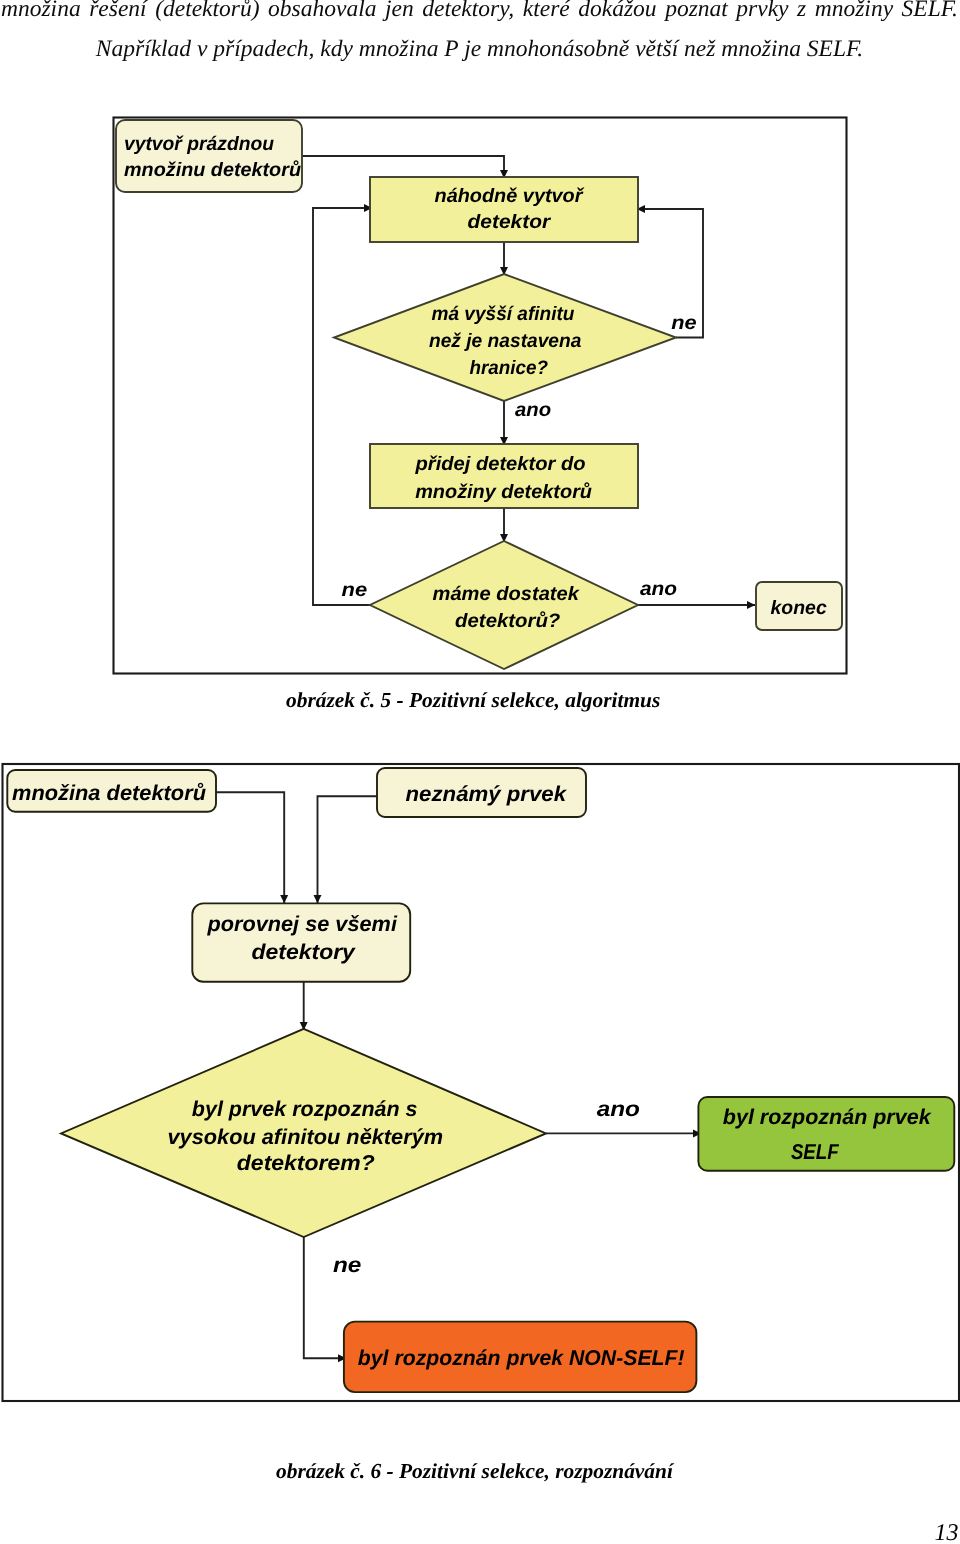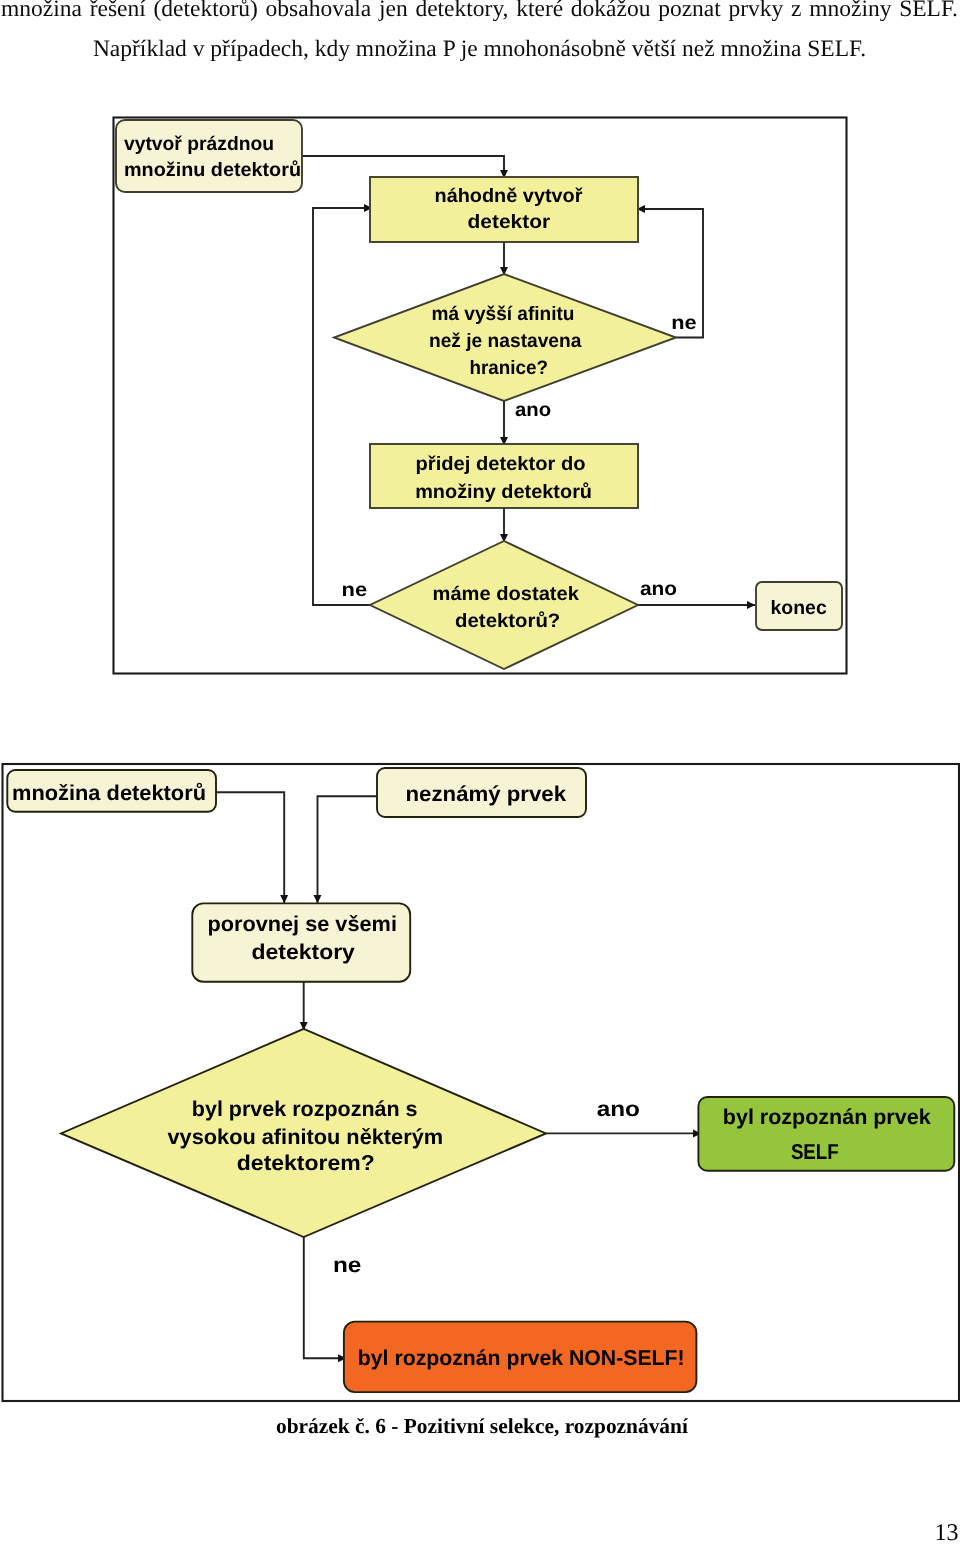--- a/index.html
+++ b/index.html
@@ -1,19 +1,19 @@
 <!DOCTYPE html>
 <html><head>
 <meta charset="utf-8">
 <style>
   html,body{margin:0;padding:0;}
   body{width:960px;height:1544px;background:#ffffff;overflow:hidden;
        font-family:"Liberation Serif",serif;
        -webkit-font-smoothing:antialiased;text-rendering:geometricPrecision;}
-  .page{position:relative;width:960px;height:1544px;}
+  .page{position:relative;width:960px;height:1544px;font-style:italic;}
   .para{position:absolute;font-family:"Liberation Serif",serif;font-size:23.5px;
         color:#0d0d0d;line-height:1.0;text-align:center;}
   .para.just{text-align:justify;text-align-last:justify;}
   .caption{position:absolute;font-family:"Liberation Serif",serif;font-weight:bold;
            font-size:21.4px;color:#000;white-space:nowrap;}
   .pageno{position:absolute;font-family:"Liberation Serif",serif;font-size:24px;color:#000;}
   svg{position:absolute;display:block;}
   .flow text{font-family:"Liberation Sans",sans-serif;font-weight:bold;fill:#000;
              text-anchor:middle;}
   .flow text.start{text-anchor:start;}
@@ -79,20 +79,21 @@
       <rect x="646" y="468" width="86" height="48" rx="6" ry="6" fill="#f7f4d6" stroke="#3f3f2e" stroke-width="1.9"></rect>
       <text x="688.6" y="499.8" font-size="19.5" textLength="56.2" lengthAdjust="spacingAndGlyphs">konec</text>
     </g>
 
     <text x="574.0" y="214.7" font-size="19.5" textLength="25.4" lengthAdjust="spacingAndGlyphs">ne</text>
     <text x="423.0" y="302.2" font-size="19.5" textLength="36.1" lengthAdjust="spacingAndGlyphs">ano</text>
     <text x="244.3" y="481.6" font-size="19.5" textLength="25.6" lengthAdjust="spacingAndGlyphs">ne</text>
     <text x="548.5" y="481.3" font-size="19.5" textLength="37.1" lengthAdjust="spacingAndGlyphs">ano</text>
   </svg>
 
+  <div class="caption" style="left:286px;top:687.5px;">obrázek č. 5 - Pozitivní selekce, algoritmus</div>
 
   <svg class="flow" style="left:0px;top:760px;" width="960" height="644" viewBox="0 0 960 644">
     <defs>
       <marker id="ah2" markerWidth="9" markerHeight="9" refX="8.4" refY="4.3" orient="auto" markerUnits="userSpaceOnUse">
         <path d="M0,0.1 L8.6,4.3 L0,8.5 z" fill="#111"></path>
       </marker>
     </defs>
     <rect x="2.5" y="4" width="956.5" height="637" fill="none" stroke="#1a1a1a" stroke-width="2.1"></rect>
 
     <g fill="none" stroke="#222" stroke-width="1.9">
@@ -134,16 +135,16 @@
 
     <g>
       <rect x="343.9" y="561.6" width="352.5" height="70.5" rx="11" ry="11" fill="#f26722" stroke="#22220f" stroke-width="1.9"></rect>
       <text x="521.2" y="605.1" font-size="21.5" textLength="326.7" lengthAdjust="spacingAndGlyphs">byl rozpoznán prvek NON-SELF!</text>
     </g>
 
     <text x="618.3" y="356.0" font-size="21.5" textLength="43.3" lengthAdjust="spacingAndGlyphs">ano</text>
     <text x="347.2" y="511.8" font-size="21.5" textLength="28.4" lengthAdjust="spacingAndGlyphs">ne</text>
   </svg>
 
-  <div class="caption" style="left:276px;top:1414px;">obrázek č. 6 - Pozitivní selekce, rozpoznávání</div>
+  <div class="caption" style="left:276px;top:1459px;">obrázek č. 6 - Pozitivní selekce, rozpoznávání</div>
 
   <div class="pageno" style="left:934.5px;top:1519.5px;">13</div>
 </div>
 
 </body></html>

